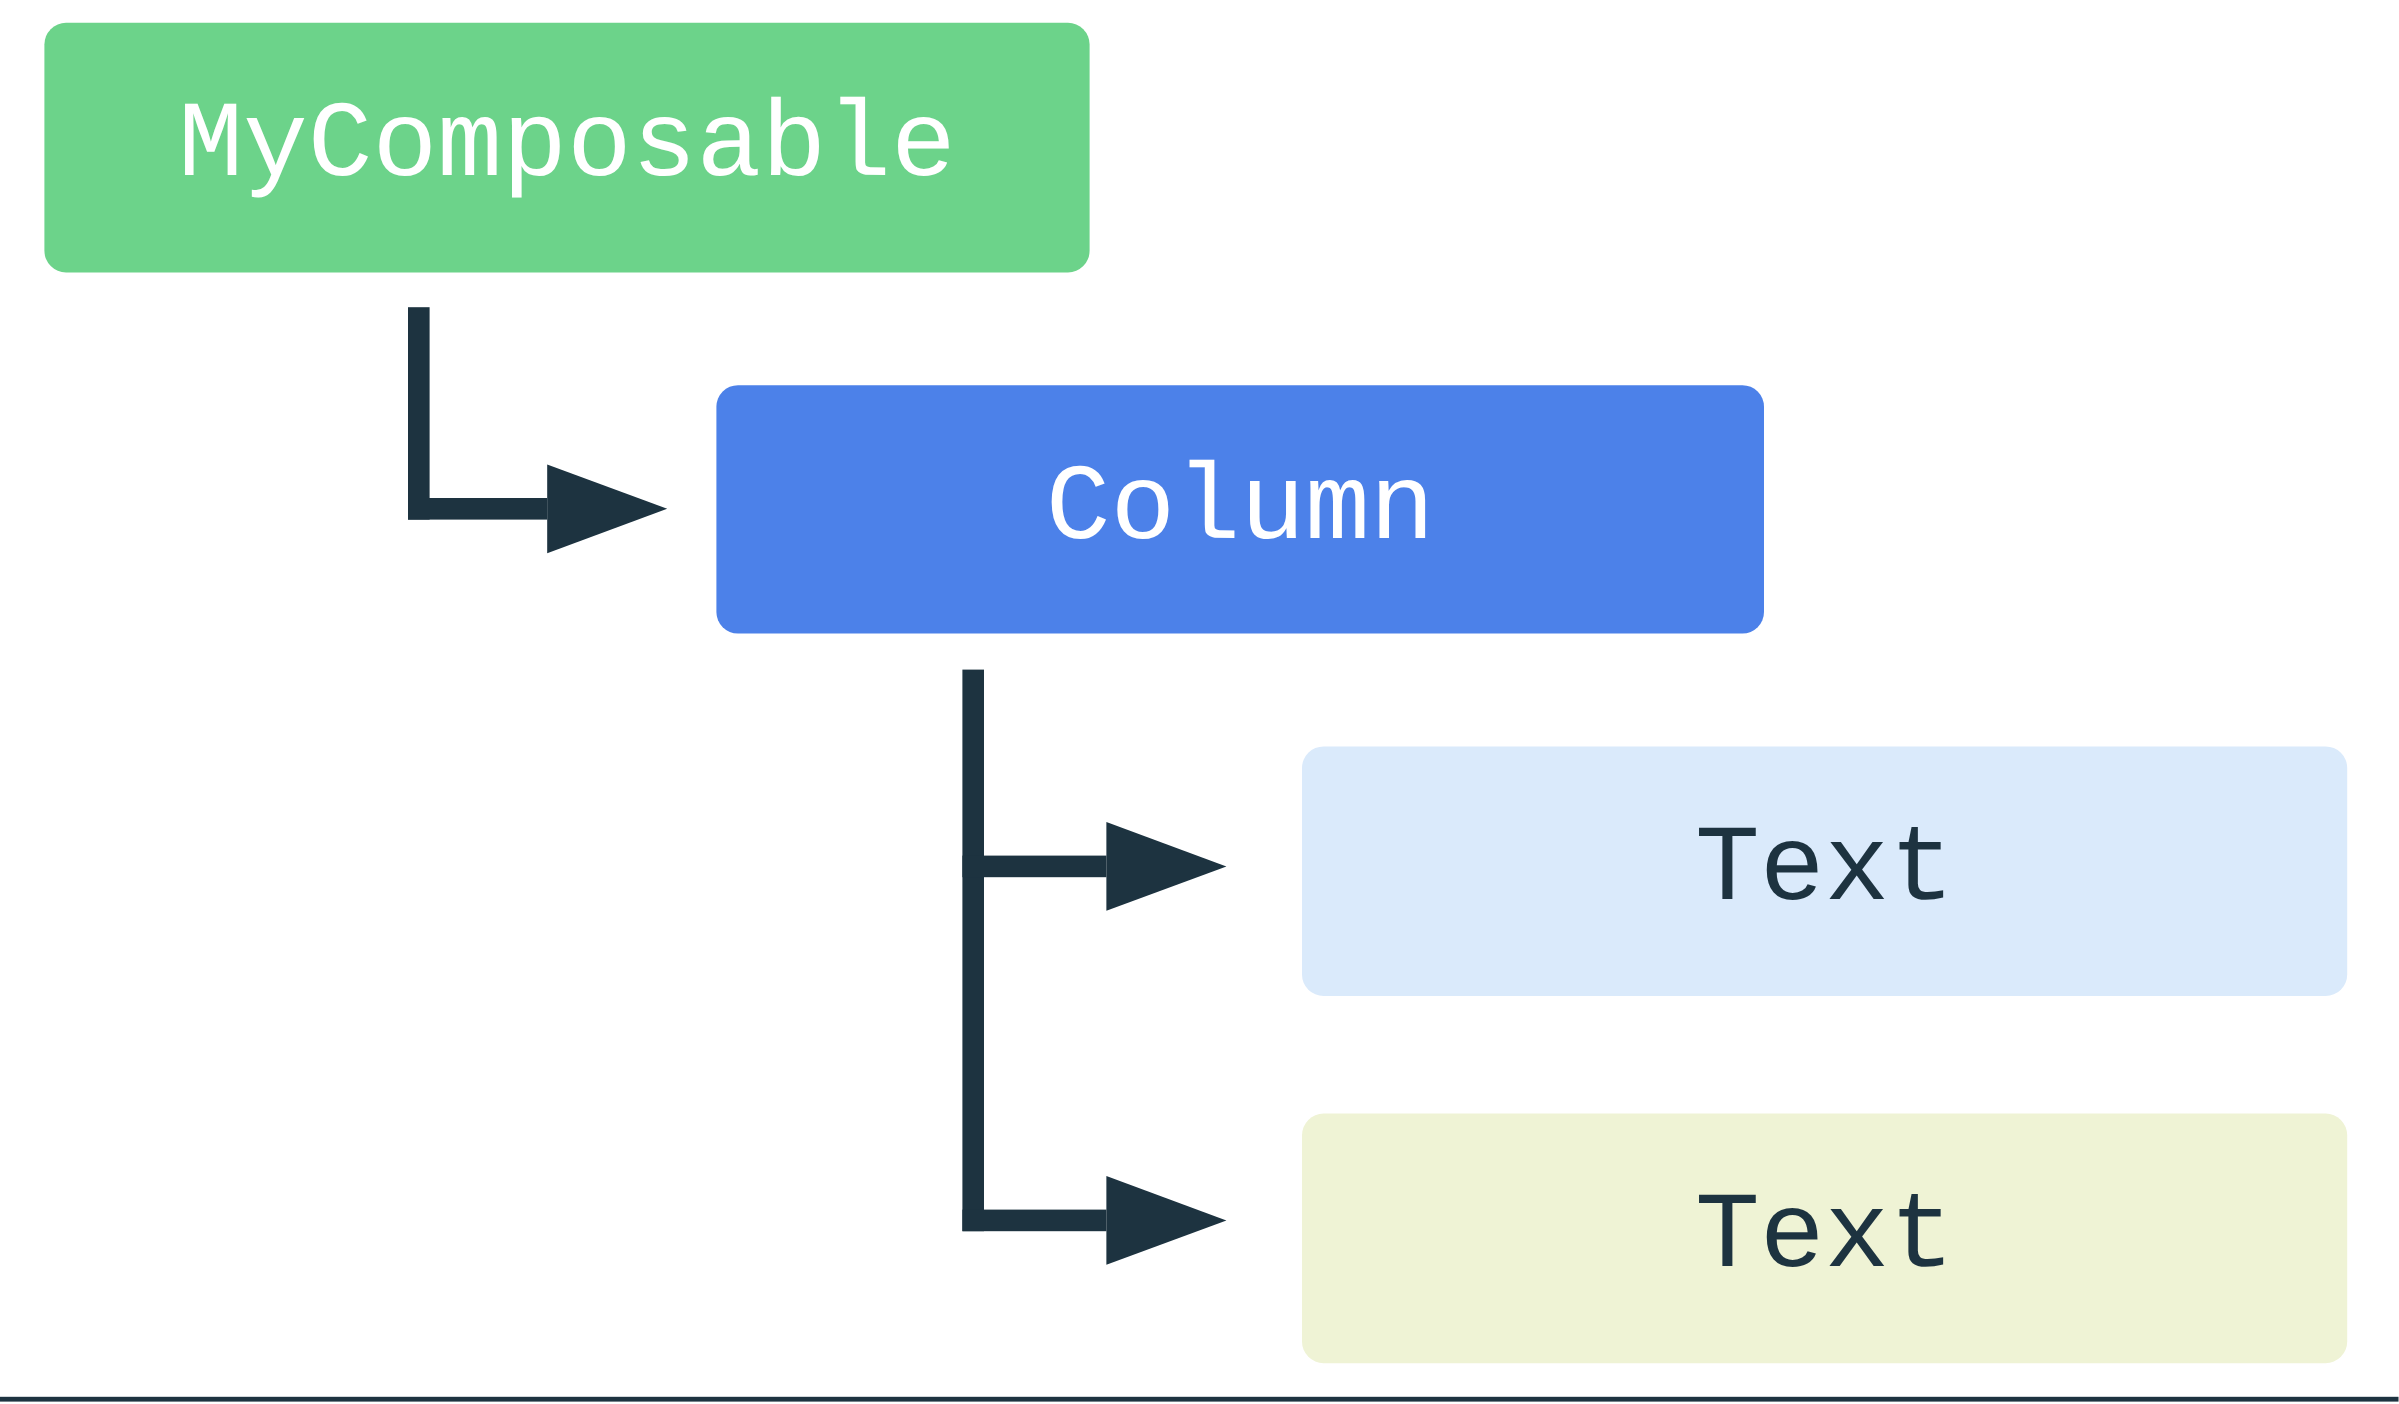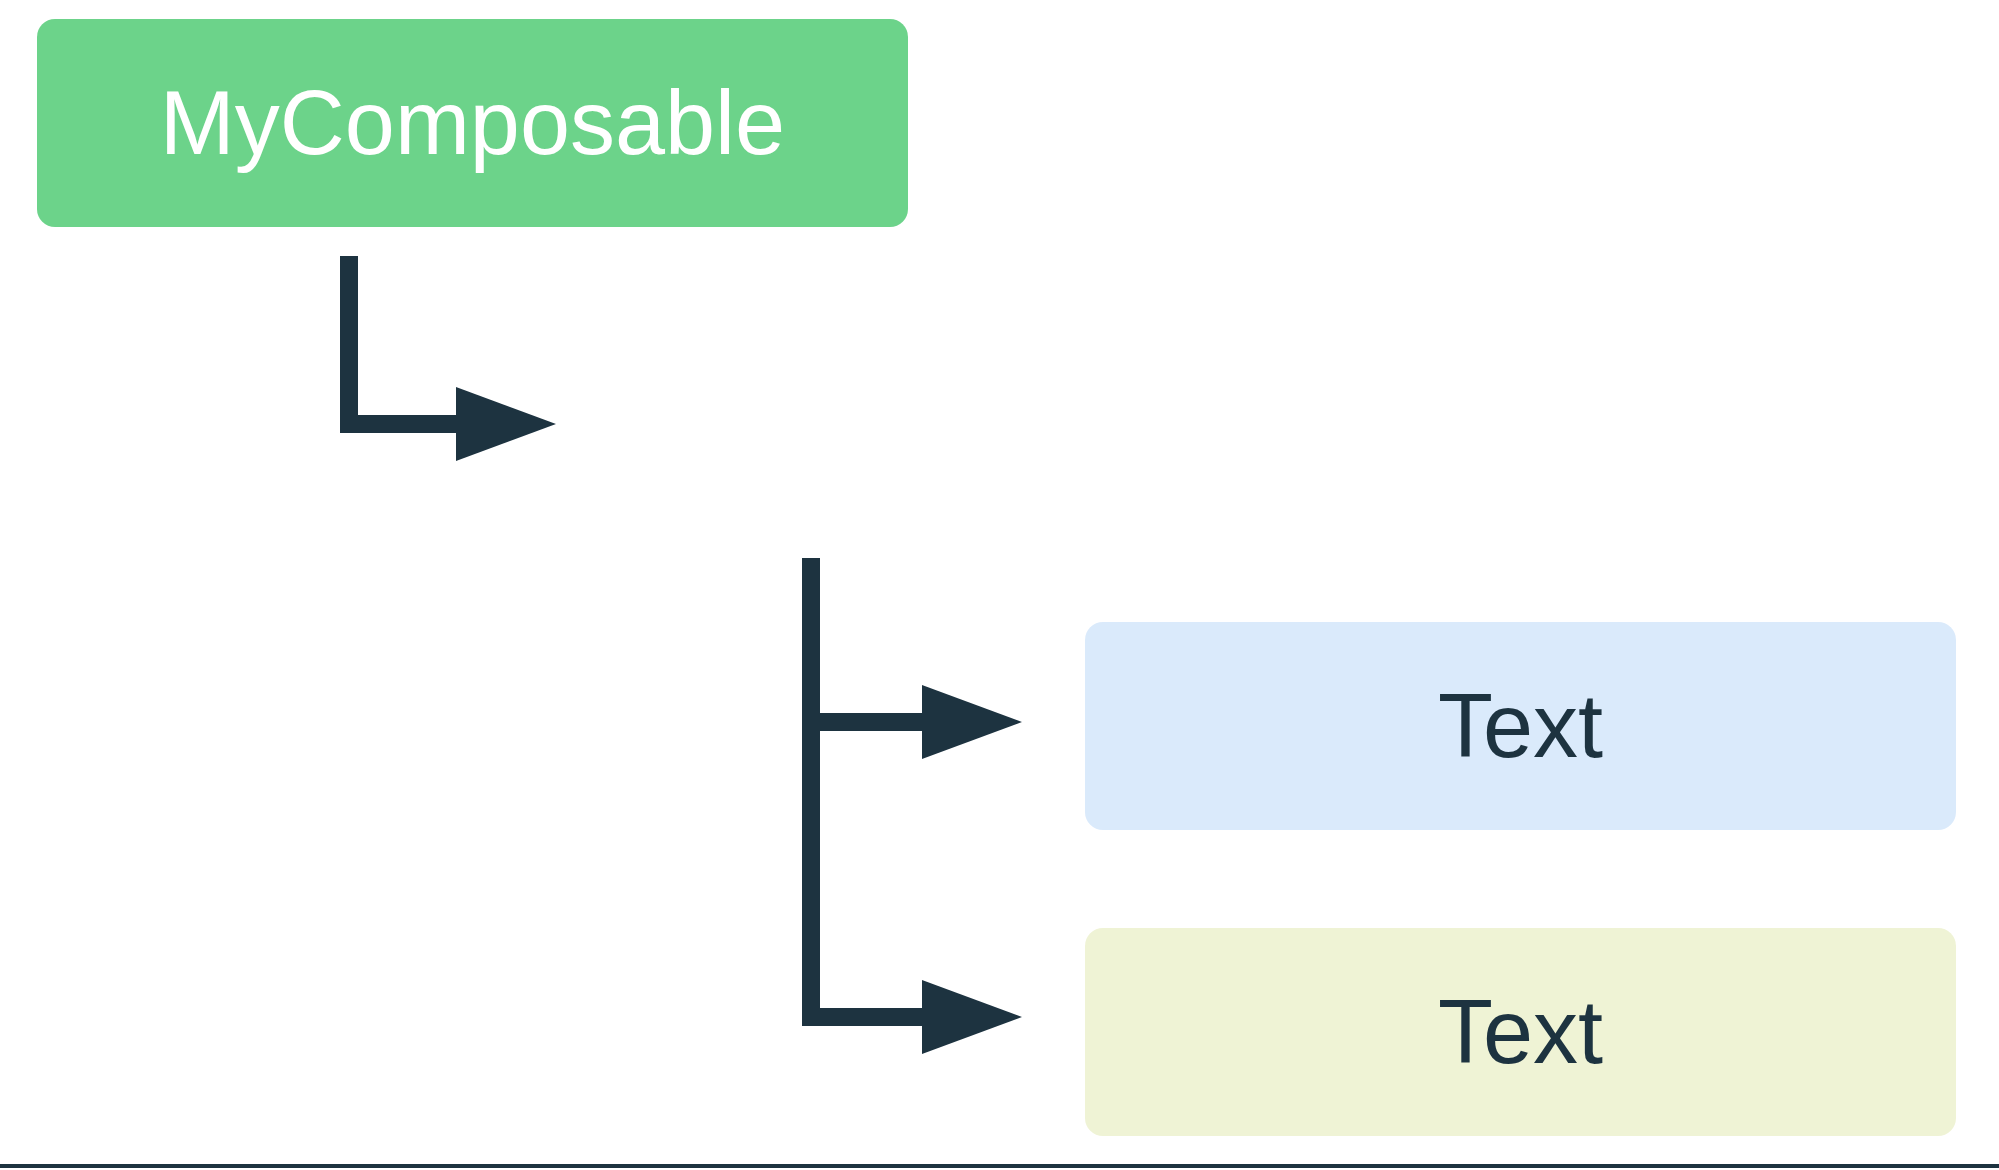--- a/index.html
+++ b/index.html
@@ -16,20 +16,21 @@
     overflow: hidden;
   }
 
   
   .node {
     position: absolute;
     border-radius: 18px;
     display: flex;
     align-items: center;
     justify-content: center;
+    font-family: Liberation Mono, monospace;
   }
   .node-label {
     font-size: 90px;
     font-weight: 400;
     letter-spacing: 0px;
     line-height: 1;
     white-space: nowrap;
   }
 
   #n-mycomposable {
@@ -105,20 +106,23 @@
   <div class="node" id="n-mycomposable">
     <span class="node-label">MyComposable</span>
   </div>
 
   <div>
     <div class="seg seg-e1-v"></div>
     <div class="seg seg-e1-h"></div>
     <div class="tri tri-e1"></div>
   </div>
 
+  <div class="node" id="n-column">
+    <span class="node-label">Column</span>
+  </div>
 
   <div class="seg seg-trunk"></div>
 
   <div>
     <div class="seg seg-e2-h"></div>
     <div class="tri tri-e2"></div>
   </div>
 
   <div>
     <div class="seg seg-e3-h"></div>

